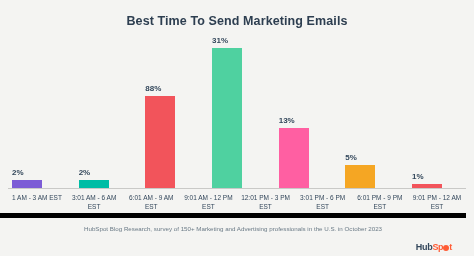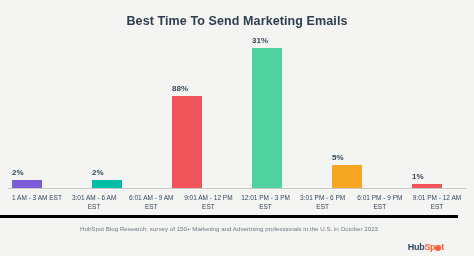--- a/index.html
+++ b/index.html
@@ -91,24 +91,24 @@
     text-align: center;
     font-size: 6.5px;
     color: #33475b;
     line-height: 9px;
     padding-top: 4px;
     box-sizing: border-box;
   }
   .footer {
     position: absolute;
     left: 0;
-    right: 16px;
+    right: 8px;
     bottom: 0;
     height: 38px;
-    border-top: 3px solid #000000;
+    border-top: 5px solid #000000;
   }
   .footnote {
     position: absolute;
     left: 0;
     right: 0;
     top: 7px;
     text-align: center;
     font-size: 6.2px;
     color: #6a7a86;
   }
@@ -152,20 +152,24 @@
         <div class="bar-value">2%</div>
         <div class="bar" style="height:9px;background:#00bda5;"></div>
       </div>
       <div class="col">
         <div class="bar-value">88%</div>
         <div class="bar" style="height:93px;background:#f2545b;"></div>
       </div>
       <div class="col">
         <div class="bar-value">31%</div>
         <div class="bar" style="height:144px;background:#4fd1a0;"></div>
+      </div>
+      <div class="col">
+        <div class="bar-value">13%</div>
+        <div class="bar" style="height:61px;background:#ff5fa2;"></div>
       </div>
       <div class="col">
         <div class="bar-value">5%</div>
         <div class="bar" style="height:24px;background:#f5a623;"></div>
       </div>
       <div class="col">
         <div class="bar-value">1%</div>
         <div class="bar" style="height:5px;background:#f2545b;"></div>
       </div>
     </div>

